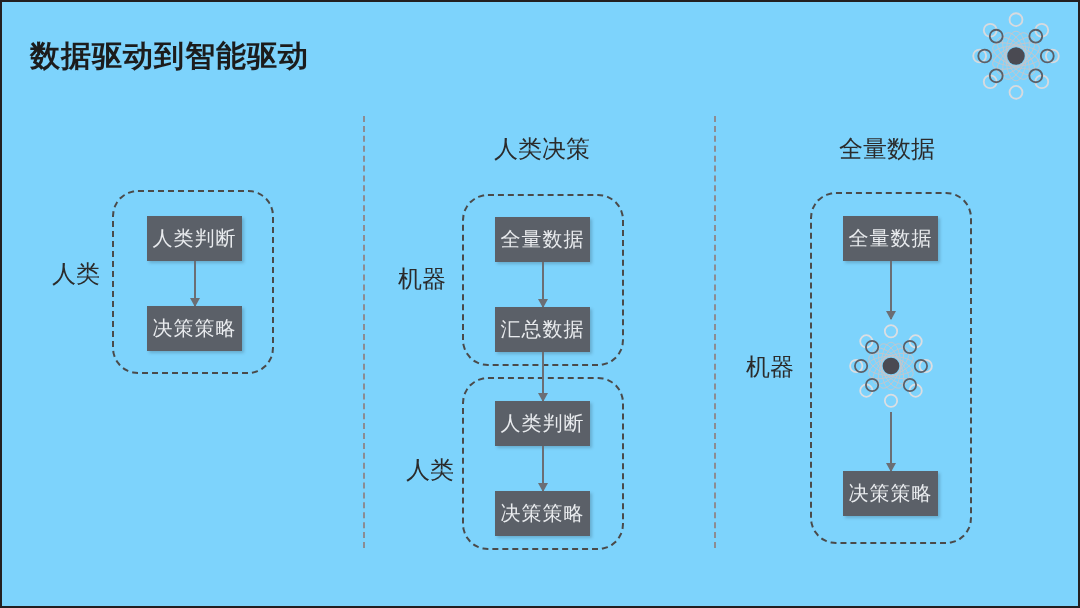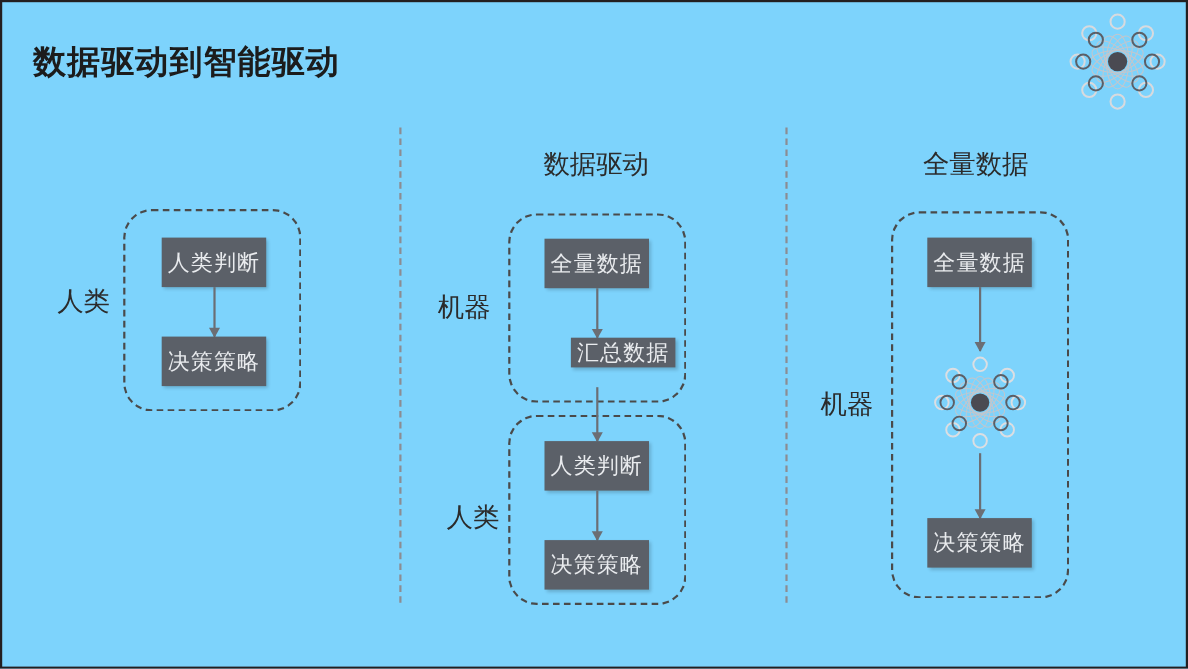--- a/index.html
+++ b/index.html
@@ -102,21 +102,21 @@
     letter-spacing: 1px;
     white-space: nowrap;
   }
 
   
   #node-c1-0 { left: 145px; top: 214px; width: 95px; height: 45px; }
   #node-c1-1 { left: 145px; top: 304px; width: 95px; height: 45px; }
 
   
   #node-c2-0 { left: 493px; top: 215px; width: 95px; height: 45px; }
-  #node-c2-1 { left: 517px; top: 305px; width: 95px; height: 27px; }
+  #node-c2-1 { left: 493px; top: 305px; width: 95px; height: 45px; }
   #node-c2-2 { left: 493px; top: 399px; width: 95px; height: 45px; }
   #node-c2-3 { left: 493px; top: 489px; width: 95px; height: 45px; }
 
   
   #node-c3-0 { left: 841px; top: 214px; width: 95px; height: 45px; }
   #node-c3-1 { left: 841px; top: 469px; width: 95px; height: 45px; }
 
   
   .arrow {
     position: absolute;
@@ -184,21 +184,21 @@
         <circle cx="71.5" cy="28.5" r="7"></circle>
         <circle cx="84" cy="50" r="7"></circle>
         <circle cx="71.5" cy="71.5" r="7"></circle>
         <circle cx="28.5" cy="71.5" r="7"></circle>
         <circle cx="16" cy="50" r="7"></circle>
       </g>
       <circle cx="50" cy="50" r="9.5" fill="#4a4a52"></circle>
     </svg>
   </div>
 
-  <div id="col-header-1" class="col-header">数据驱动</div>
+  <div id="col-header-1" class="col-header">人类决策</div>
   <div id="col-header-2" class="col-header">全量数据</div>
 
   <div id="divider-1" class="divider"></div>
   <div id="divider-2" class="divider"></div>
 
   <div id="side-label-c1" class="side-label">人类</div>
   <div id="group-c1" class="group-box"></div>
   <div id="node-c1-0" class="node">人类判断</div>
   <div id="arrow-c1-0" class="arrow"></div>
   <div id="node-c1-1" class="node">决策策略</div>

